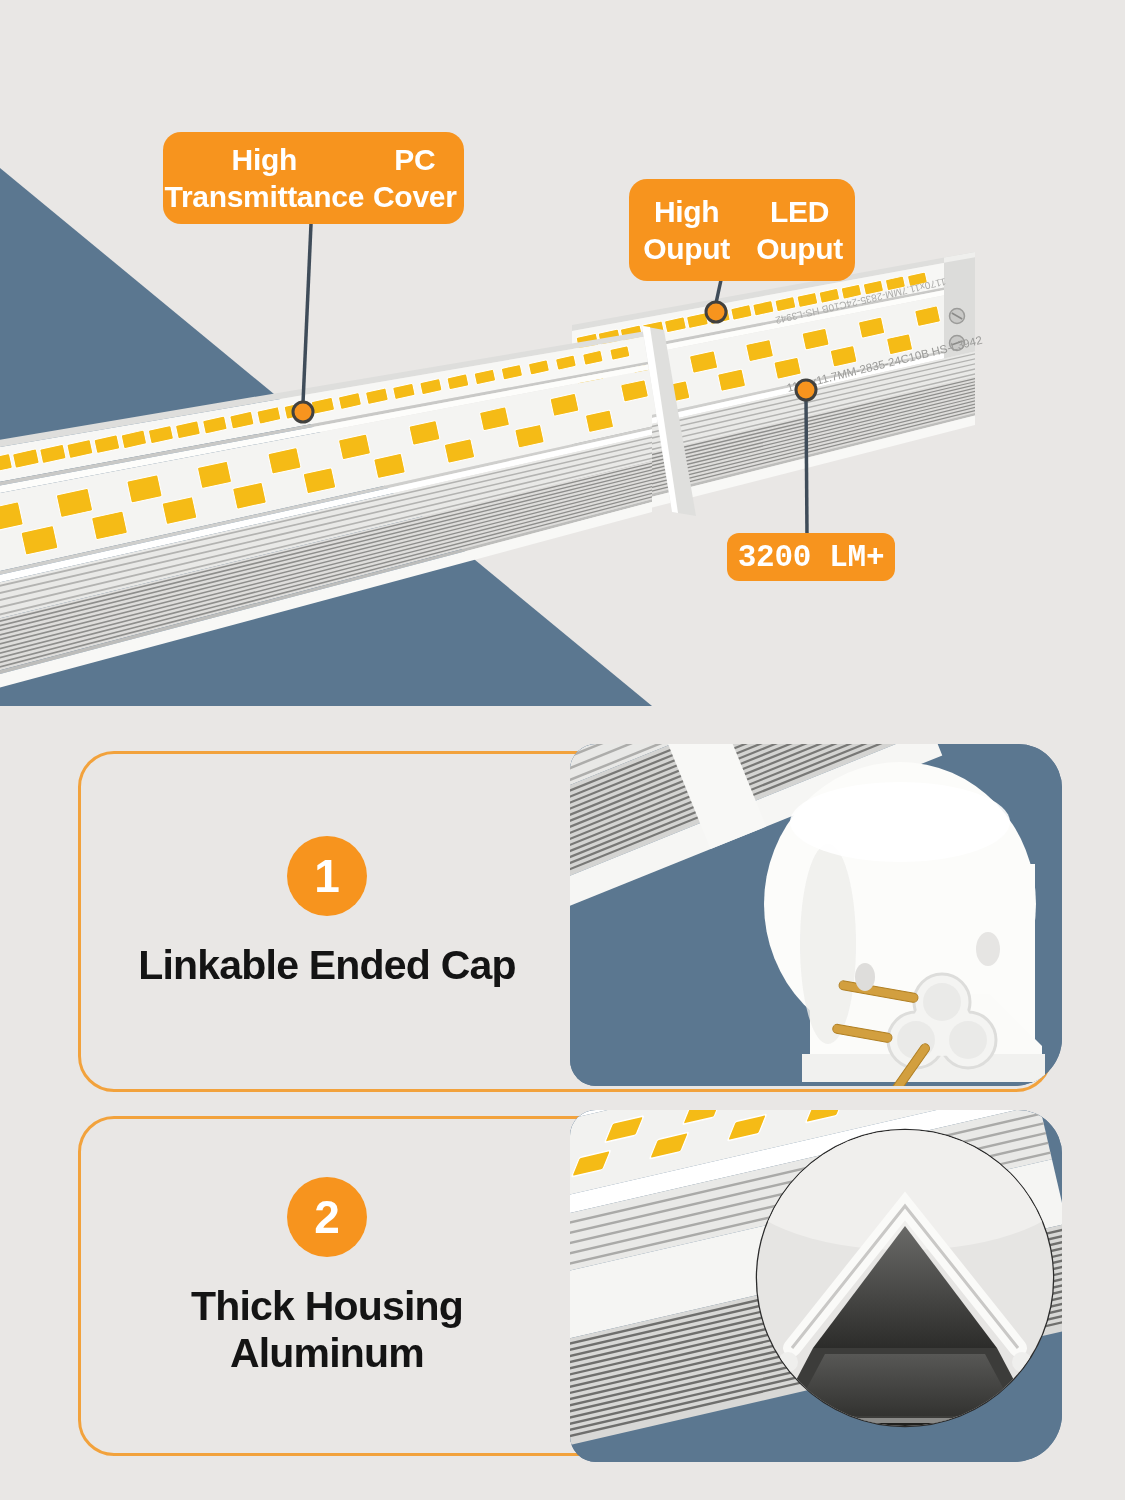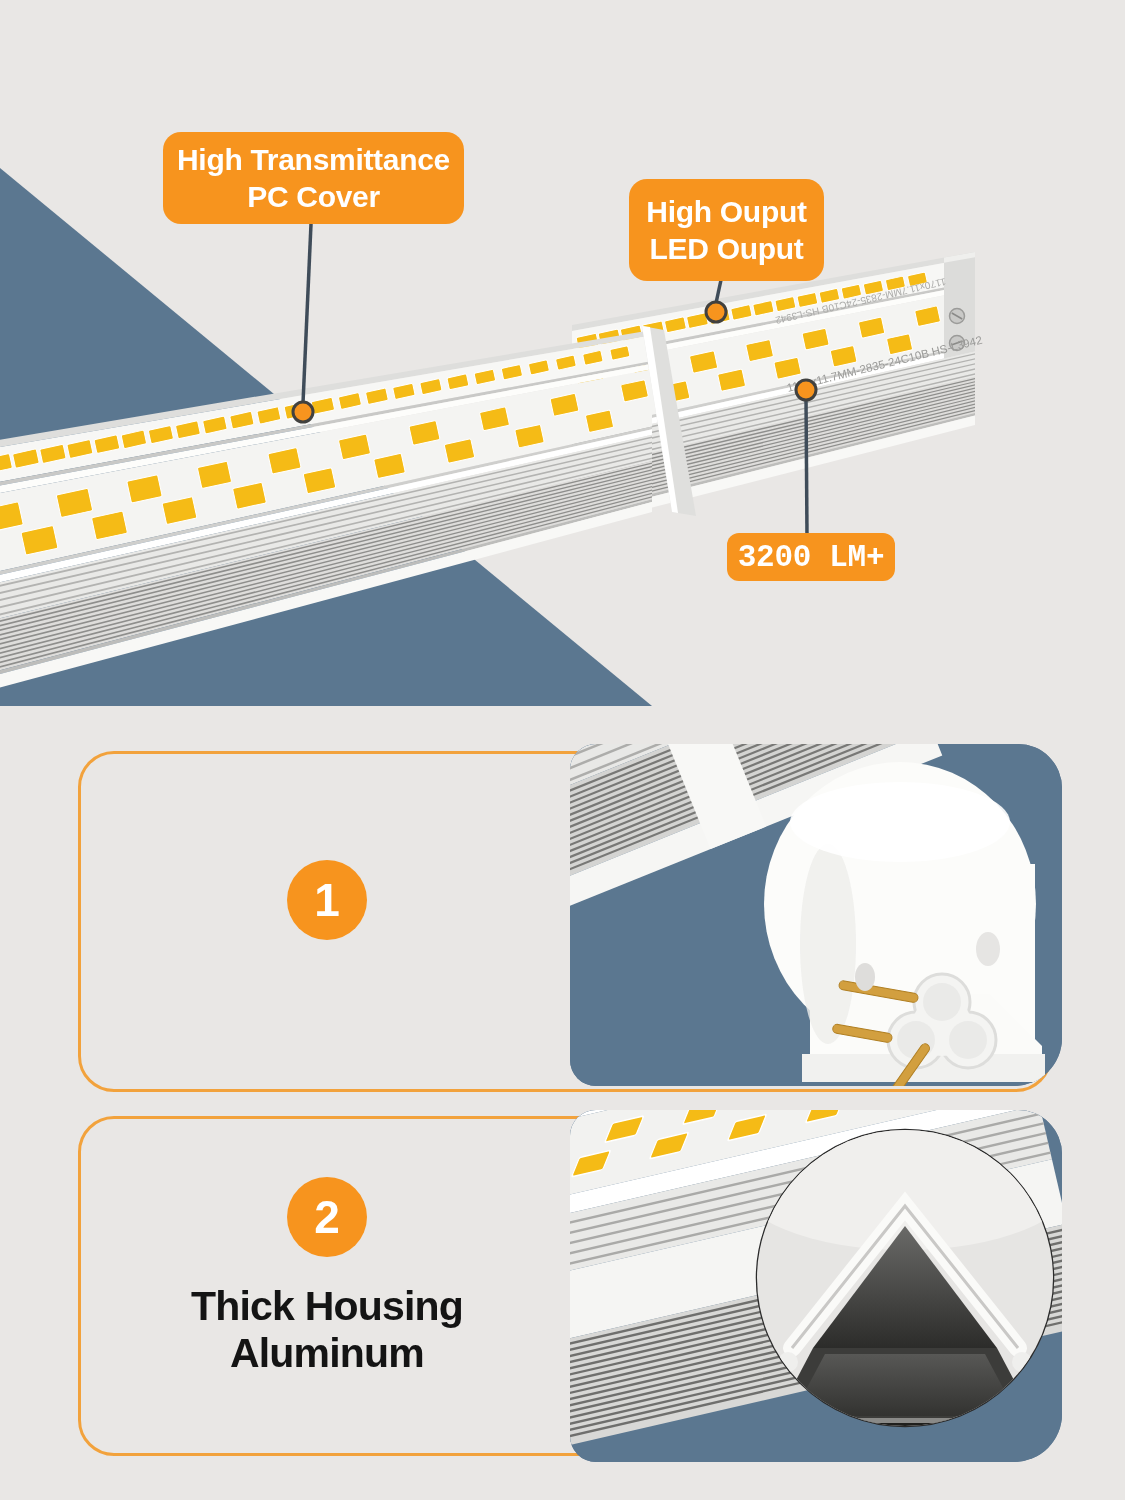--- a/index.html
+++ b/index.html
@@ -10,30 +10,30 @@
     overflow:hidden;
     font-family:"Liberation Sans",sans-serif;
   }
   .hero{position:absolute;left:0;top:0;width:1125px;height:745px;}
   .hero svg{position:absolute;left:0;top:0;}
   .callout{
     position:absolute;
     background:#f7941e;
     color:#ffffff;
     font-weight:bold;
-    display:flex;flex-direction:column;
+    display:flex;flex-direction:row;
     align-items:center;justify-content:center;
     text-align:center;
     border-radius:18px;
     font-size:30px;line-height:37px;
     z-index:5;
     letter-spacing:-0.3px;
   }
   .callout-pc{left:163px;top:132px;width:301px;height:92px;}
-  .callout-led{left:629px;top:179px;width:195px;height:102px;}
+  .callout-led{left:629px;top:179px;width:226px;height:102px;}
   .callout-lumen{left:727px;top:533px;width:168px;height:48px;border-radius:12px;font-size:31px;font-family:Liberation Mono, monospace;}
   .card{
     position:absolute;left:78px;width:968px;
     border:3px solid #f2a23c;
     border-radius:36px;
     background:#e9e7e5;
     z-index:1;
   }
   .card1{top:751px;height:335px;}
   .card2{top:1116px;height:334px;}
@@ -234,20 +234,24 @@
     <div class="callout callout-lumen">
       <span>3200 LM+</span>
     </div>
   </div>
 
   <div class="card card1">
     <div class="card-info">
       <div class="num-circle">
         <span>1</span>
       </div>
+      <div class="card-title">
+        <span>Linkable Ended Cap</span>
+
+      </div>
     </div>
   </div>
   <div class="photo photo1">
     <svg id="photo1-svg" width="492" height="342" viewBox="0 0 492 342">
         <rect x="0" y="0" width="492" height="342" fill="#5b7790"></rect>
         <g transform="rotate(-22 40 150)">
           <rect x="-90" y="-160" width="490" height="14" fill="#ffffff"></rect>
           <rect x="-90" y="-146" width="490" height="106" fill="#f1f1ef"></rect>
           <rect x="-80" y="-86" width="27" height="18" rx="2" fill="#f5bb16" stroke="#ffffff" stroke-width="1.5"></rect>
           <rect x="-48" y="-122" width="27" height="18" rx="2" fill="#f5bb16" stroke="#ffffff" stroke-width="1.5"></rect>

